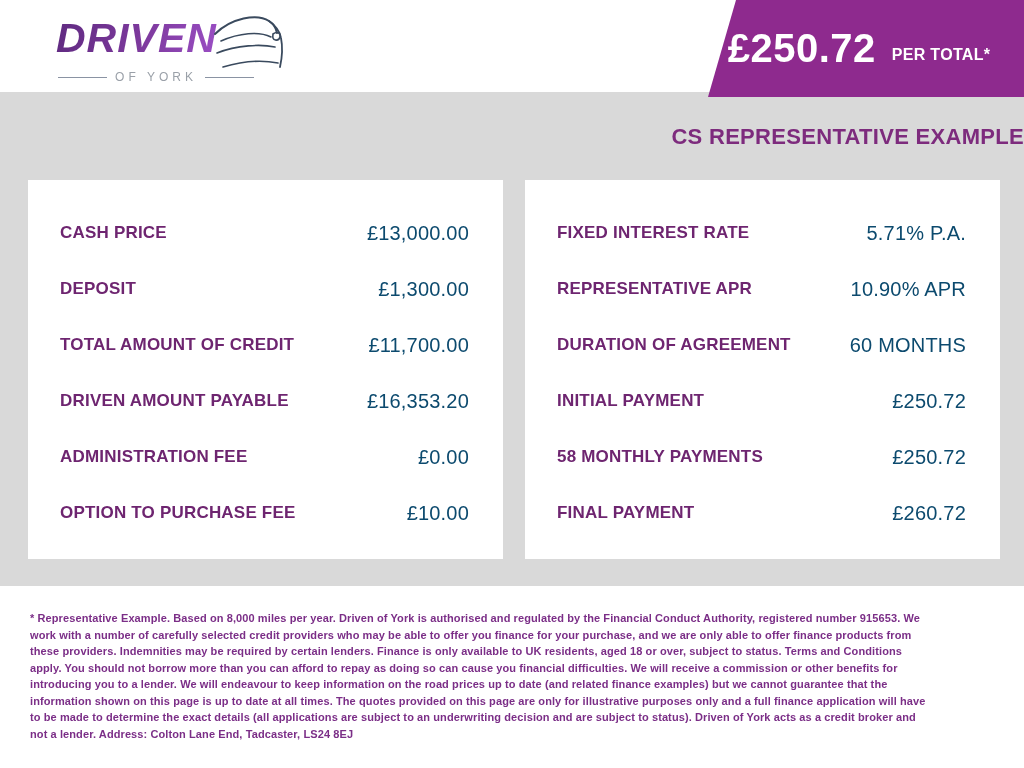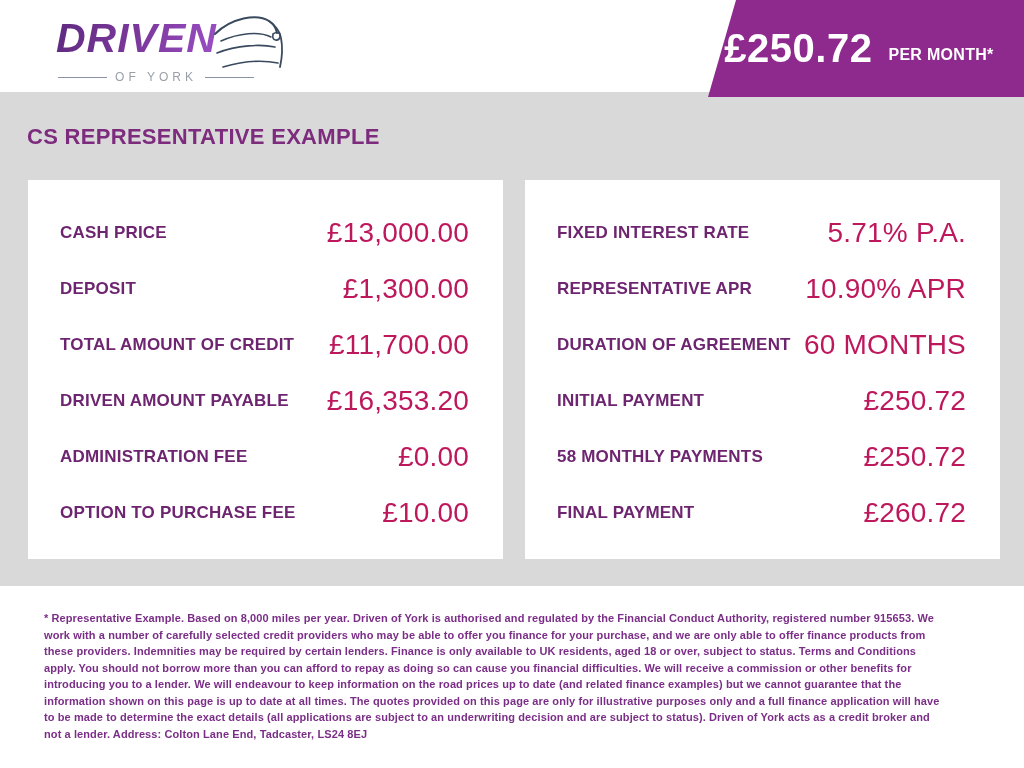--- a/index.html
+++ b/index.html
@@ -30,33 +30,33 @@
     display: flex; align-items: center; justify-content: center;
     color: #ffffff;
   }
   .banner-amount { font-size: 40px; font-weight: bold; letter-spacing: 0.5px; }
   .banner-period { font-size: 16px; font-weight: bold; margin-left: 16px; margin-top: 12px; letter-spacing: 0.3px; }
 
   
   .main { width: 1024px; height: 494px; background: #d9d9d9; }
   .page-heading {
     padding: 32px 0 0 27px; font-size: 22px; font-weight: bold;
-    color: #7d2b7d; letter-spacing: 0.3px;
+    color: #7d2b7d; letter-spacing: 0.3px; text-align: right;
   }
   .cards { display: flex; margin: 30px 24px 0 28px; gap: 22px; }
   .card {
     flex: 1; height: 379px; background: #ffffff;
     padding: 25px 34px 0 32px;
   }
   .row { height: 56px; display: flex; justify-content: space-between; align-items: center; }
   .lbl { font-size: 17px; font-weight: bold; color: #6e2570; letter-spacing: 0.2px; }
-  .val { font-size: 28px; color: #be185d; letter-spacing: 0.2px; }
+  .val { font-size: 20px; color: #0c4a6e; letter-spacing: 0.2px; }
 
   
-  .footer { width: 1024px; height: 177px; background: #ffffff; padding: 24px 26px 0 44px; }
+  .footer { width: 1024px; height: 177px; background: #ffffff; padding: 24px 26px 0 30px; }
   .disclaimer {
     max-width: 900px; font-size: 11px; font-weight: bold; line-height: 16.5px;
     color: #7b2e87; letter-spacing: 0.1px;
   }
 </style>
 </head>
 <body>
 
 <div class="header">
   <div class="logo">
@@ -75,21 +75,21 @@
     </div>
     <div class="logo-sub">
       <span class="rule"></span>
       <span class="sub-text">OF YORK</span>
       <span class="rule"></span>
     </div>
   </div>
 
   <div class="price-banner">
     <span class="banner-amount">£250.72</span>
-    <span class="banner-period">PER MONTH*</span>
+    <span class="banner-period">PER TOTAL*</span>
   </div>
 </div>
 
 <div class="main">
   <div class="page-heading">CS REPRESENTATIVE EXAMPLE</div>
 
   <div class="cards">
     <div class="card">
       <div class="row">
         <span class="lbl">CASH PRICE</span>

